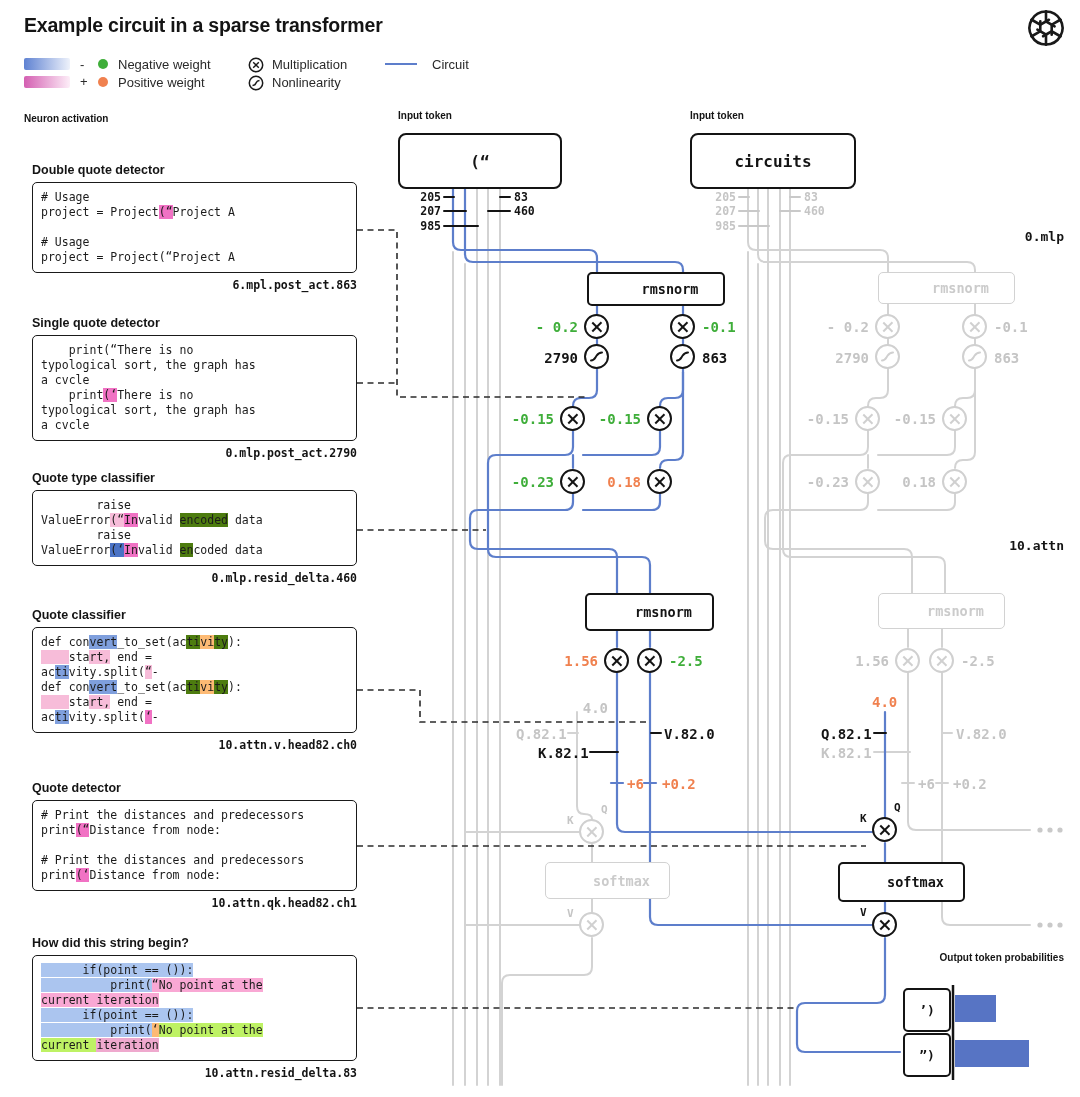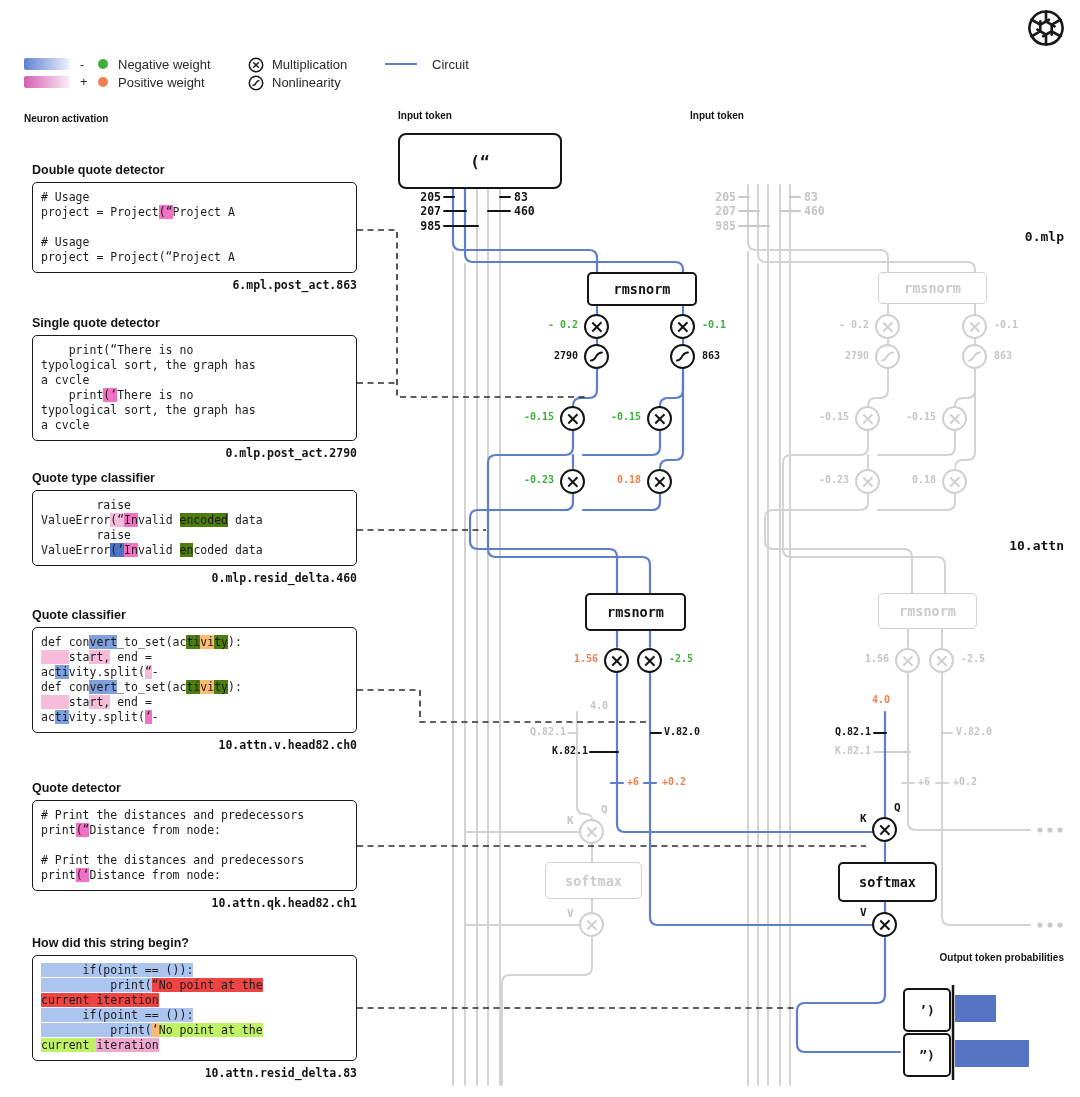--- a/index.html
+++ b/index.html
@@ -3,45 +3,45 @@
 <meta charset="utf-8">
 <style>
   html,body{margin:0;padding:0;background:#fff;}
   #stage{position:relative;width:1080px;height:1097px;background:#fff;overflow:hidden;
          font-family:"Liberation Sans",sans-serif;color:#141414;}
   .abs{position:absolute;}
   .title{font-size:19.5px;font-weight:800;letter-spacing:-.2px;}
   .lbl{font-size:10px;font-weight:700;}
   .leg{font-size:13px;color:#2a2a2a;}
   .num{font-family:"DejaVu Sans Mono",monospace;font-size:11.5px;font-weight:600;}
-  .nval{font-family:"DejaVu Sans Mono",monospace;font-size:10px;font-weight:600;}
+  .nval{font-family:"DejaVu Sans Mono",monospace;font-size:14px;font-weight:600;}
   .green{color:#3fae3a}.orange{color:#f0814f}.grayt{color:#c5c5c5}
   .box{border:2px solid #141414;border-radius:5px;background:#fff;display:flex;
        align-items:center;justify-content:center;font-family:"DejaVu Sans Mono",monospace;}
   .gbox{border:1.6px solid #d2d2d2;color:#cbcbcb;background:#fff;}
   .tokenbox{border-radius:8px;font-size:16px;font-weight:700;}
-  .rms{font-size:13.5px;font-weight:600;}
+  .rms{font-size:13.5px;font-weight:600;padding-left:28px;}
   .node{position:absolute;width:25px;height:25px;border-radius:50%;background:#fff;
         border:2.4px solid #141414;box-sizing:border-box;}
   .node.g{border-color:#d0d0d0;}
   .nx::before,.nx::after{content:"";position:absolute;left:50%;top:50%;width:2.3px;height:13px;
         background:#141414;transform:translate(-50%,-50%) rotate(45deg);}
   .nx::after{transform:translate(-50%,-50%) rotate(-45deg);}
   .nx.g::before,.nx.g::after{background:#d0d0d0;}
   .card{position:absolute;left:32px;width:325px;}
   .card .ct{font-size:12.5px;font-weight:700;margin-bottom:5px;}
   .card .cbox{border:1.6px solid #1a1a1a;border-radius:5px;background:#fff;padding:7px 8px;}
   .card .cl{font-family:"DejaVu Sans Mono",monospace;font-size:11.5px;line-height:15px;
             white-space:pre;color:#1b1b1b;}
   .card .clab{font-family:"DejaVu Sans Mono",monospace;font-size:11.5px;font-weight:600;
               text-align:right;margin-top:5px;}
   .h-p{background:#f172c4}.h-pl{background:#f7bcd9}.h-pvl{background:#fdba74}
   .h-prow{background:#bef264}.h-pmid{background:#efa9ce}
   .h-b{background:#7f9fdd}.h-bl{background:#4d7c0f}.h-bd{background:#4a72c5}
-  .h-brow{background:#abc5ef}.h-bdrow{background:#ef4444}
+  .h-brow{background:#abc5ef}.h-bdrow{background:#f9a8d4}
   .sw{width:46px;height:12px;border-radius:2px;}
   .bar{position:absolute;height:27px;background:#5774c4;}
 </style>
 </head>
 <body>
 
 <div id="stage">
 
   <svg class="abs" style="left:0;top:0;z-index:1" width="1080" height="1097" viewBox="0 0 1080 1097" fill="none">
 
@@ -138,20 +138,21 @@
       <path d="M357,230 L397,230 L397,397 L586,397"></path>
       <path d="M357,383 L397,383"></path>
       <path d="M357,530 L486,530"></path>
       <path d="M357,690 L420,690 L420,722 L646,722"></path>
       <path d="M357,846 L866,846"></path>
       <path d="M357,1008 L794,1008"></path>
     </g>
     <path d="M953,985 L953,1080" stroke="#141414" stroke-width="2.5"></path>
   </svg>
 
+  <div class="abs title" style="left:24px;top:14px;z-index:2">Example circuit in a sparse transformer</div>
   <svg class="abs" style="left:1026px;top:8px;z-index:2" width="40" height="40" viewBox="-20 -20 40 40">
     <g stroke="#191919" stroke-width="2.6" stroke-linecap="round" fill="none">
       <g>
           <path d="M0,-16.5 A16.5,16.5 0 0 1 14.3,-8.25"></path>
           <path d="M0,-16.5 L0,-6.6 L8.6,-1.6"></path>
         </g>
       <g transform="rotate(60)">
           <path d="M0,-16.5 A16.5,16.5 0 0 1 14.3,-8.25"></path>
           <path d="M0,-16.5 L0,-6.6 L8.6,-1.6"></path>
         </g>
@@ -193,20 +194,21 @@
   </svg>
   <div class="abs leg" style="left:272px;top:75px;z-index:2">Nonlinearity</div>
   <div class="abs" style="left:385px;top:63px;z-index:2;width:32px;height:2.2px;background:#5d7ecb"></div>
   <div class="abs leg" style="left:432px;top:57px;z-index:2">Circuit</div>
 
   <div class="abs lbl" style="left:24px;top:113px;z-index:2">Neuron activation</div>
   <div class="abs lbl" style="left:398px;top:110px;z-index:2">Input token</div>
   <div class="abs lbl" style="left:690px;top:110px;z-index:2">Input token</div>
 
   <div class="abs box tokenbox" style="left:398px;top:133px;width:160px;height:52px;z-index:2">(“</div>
+  <div class="abs box tokenbox" style="left:690px;top:133px;width:162px;height:52px;z-index:2">circuits</div>
 
   <div class="abs num" style="left:391px;top:190px;width:50px;text-align:right;z-index:2">205</div>
   <div class="abs num" style="left:391px;top:204px;width:50px;text-align:right;z-index:2">207</div>
   <div class="abs num" style="left:391px;top:219px;width:50px;text-align:right;z-index:2">985</div>
   <div class="abs num" style="left:514px;top:190px;z-index:2">83</div>
   <div class="abs num" style="left:514px;top:204px;z-index:2">460</div>
 
   <div class="abs num grayt" style="left:686px;top:190px;width:50px;text-align:right;z-index:2">205</div>
   <div class="abs num grayt" style="left:686px;top:204px;width:50px;text-align:right;z-index:2">207</div>
   <div class="abs num grayt" style="left:686px;top:219px;width:50px;text-align:right;z-index:2">985</div>

